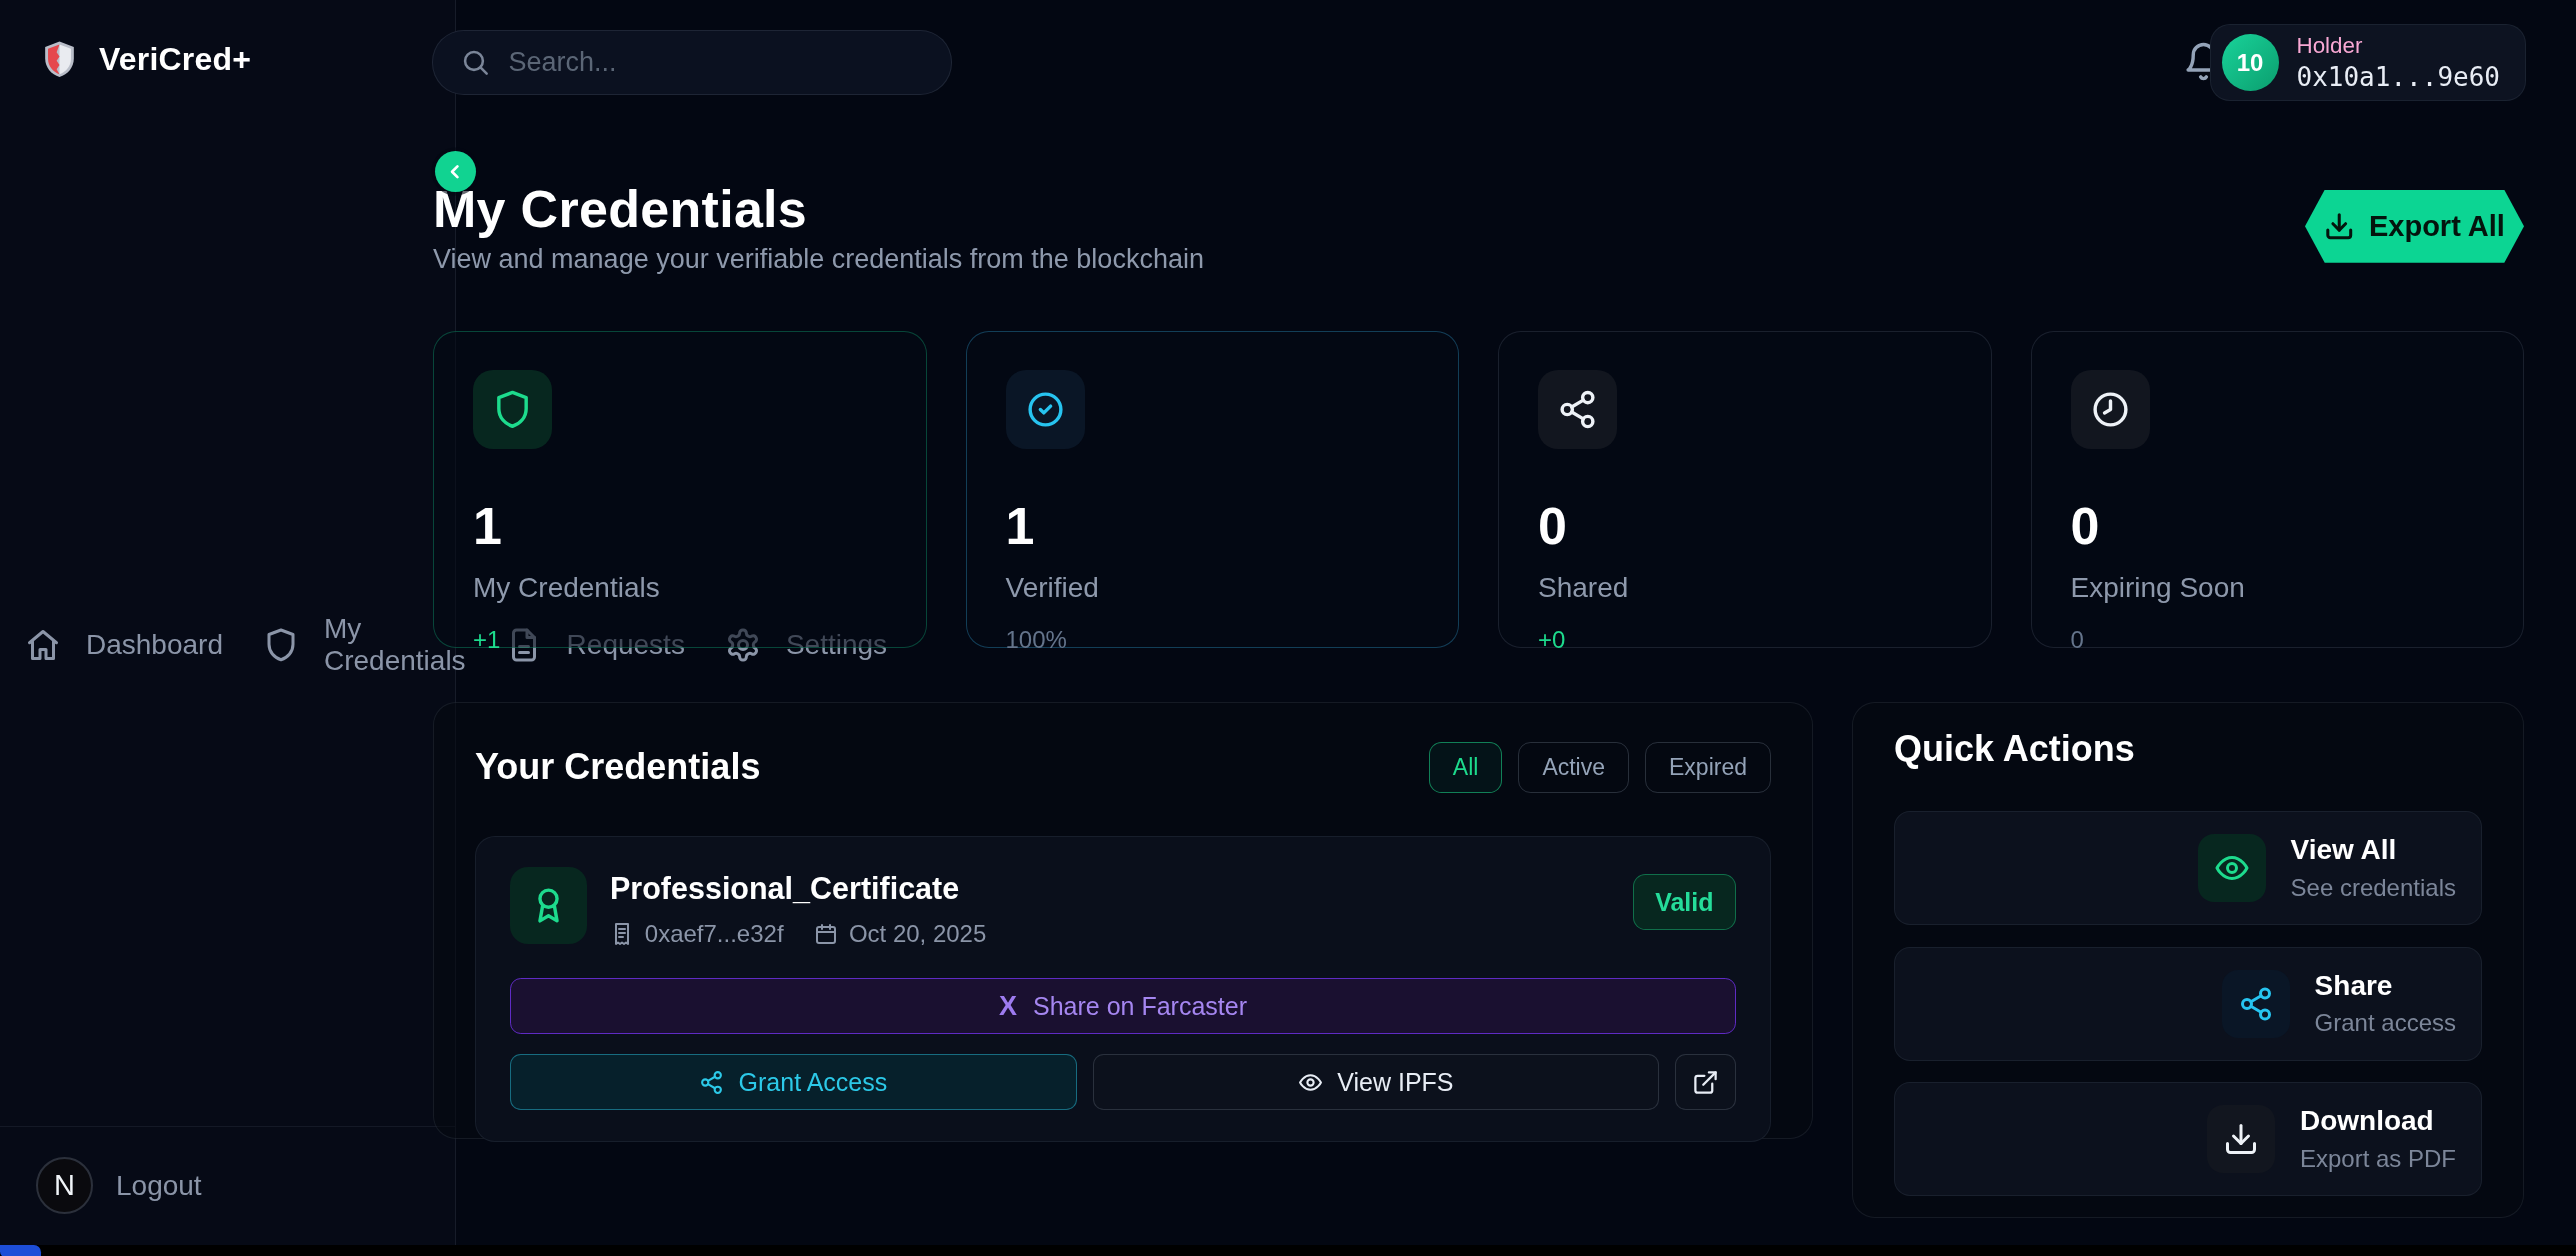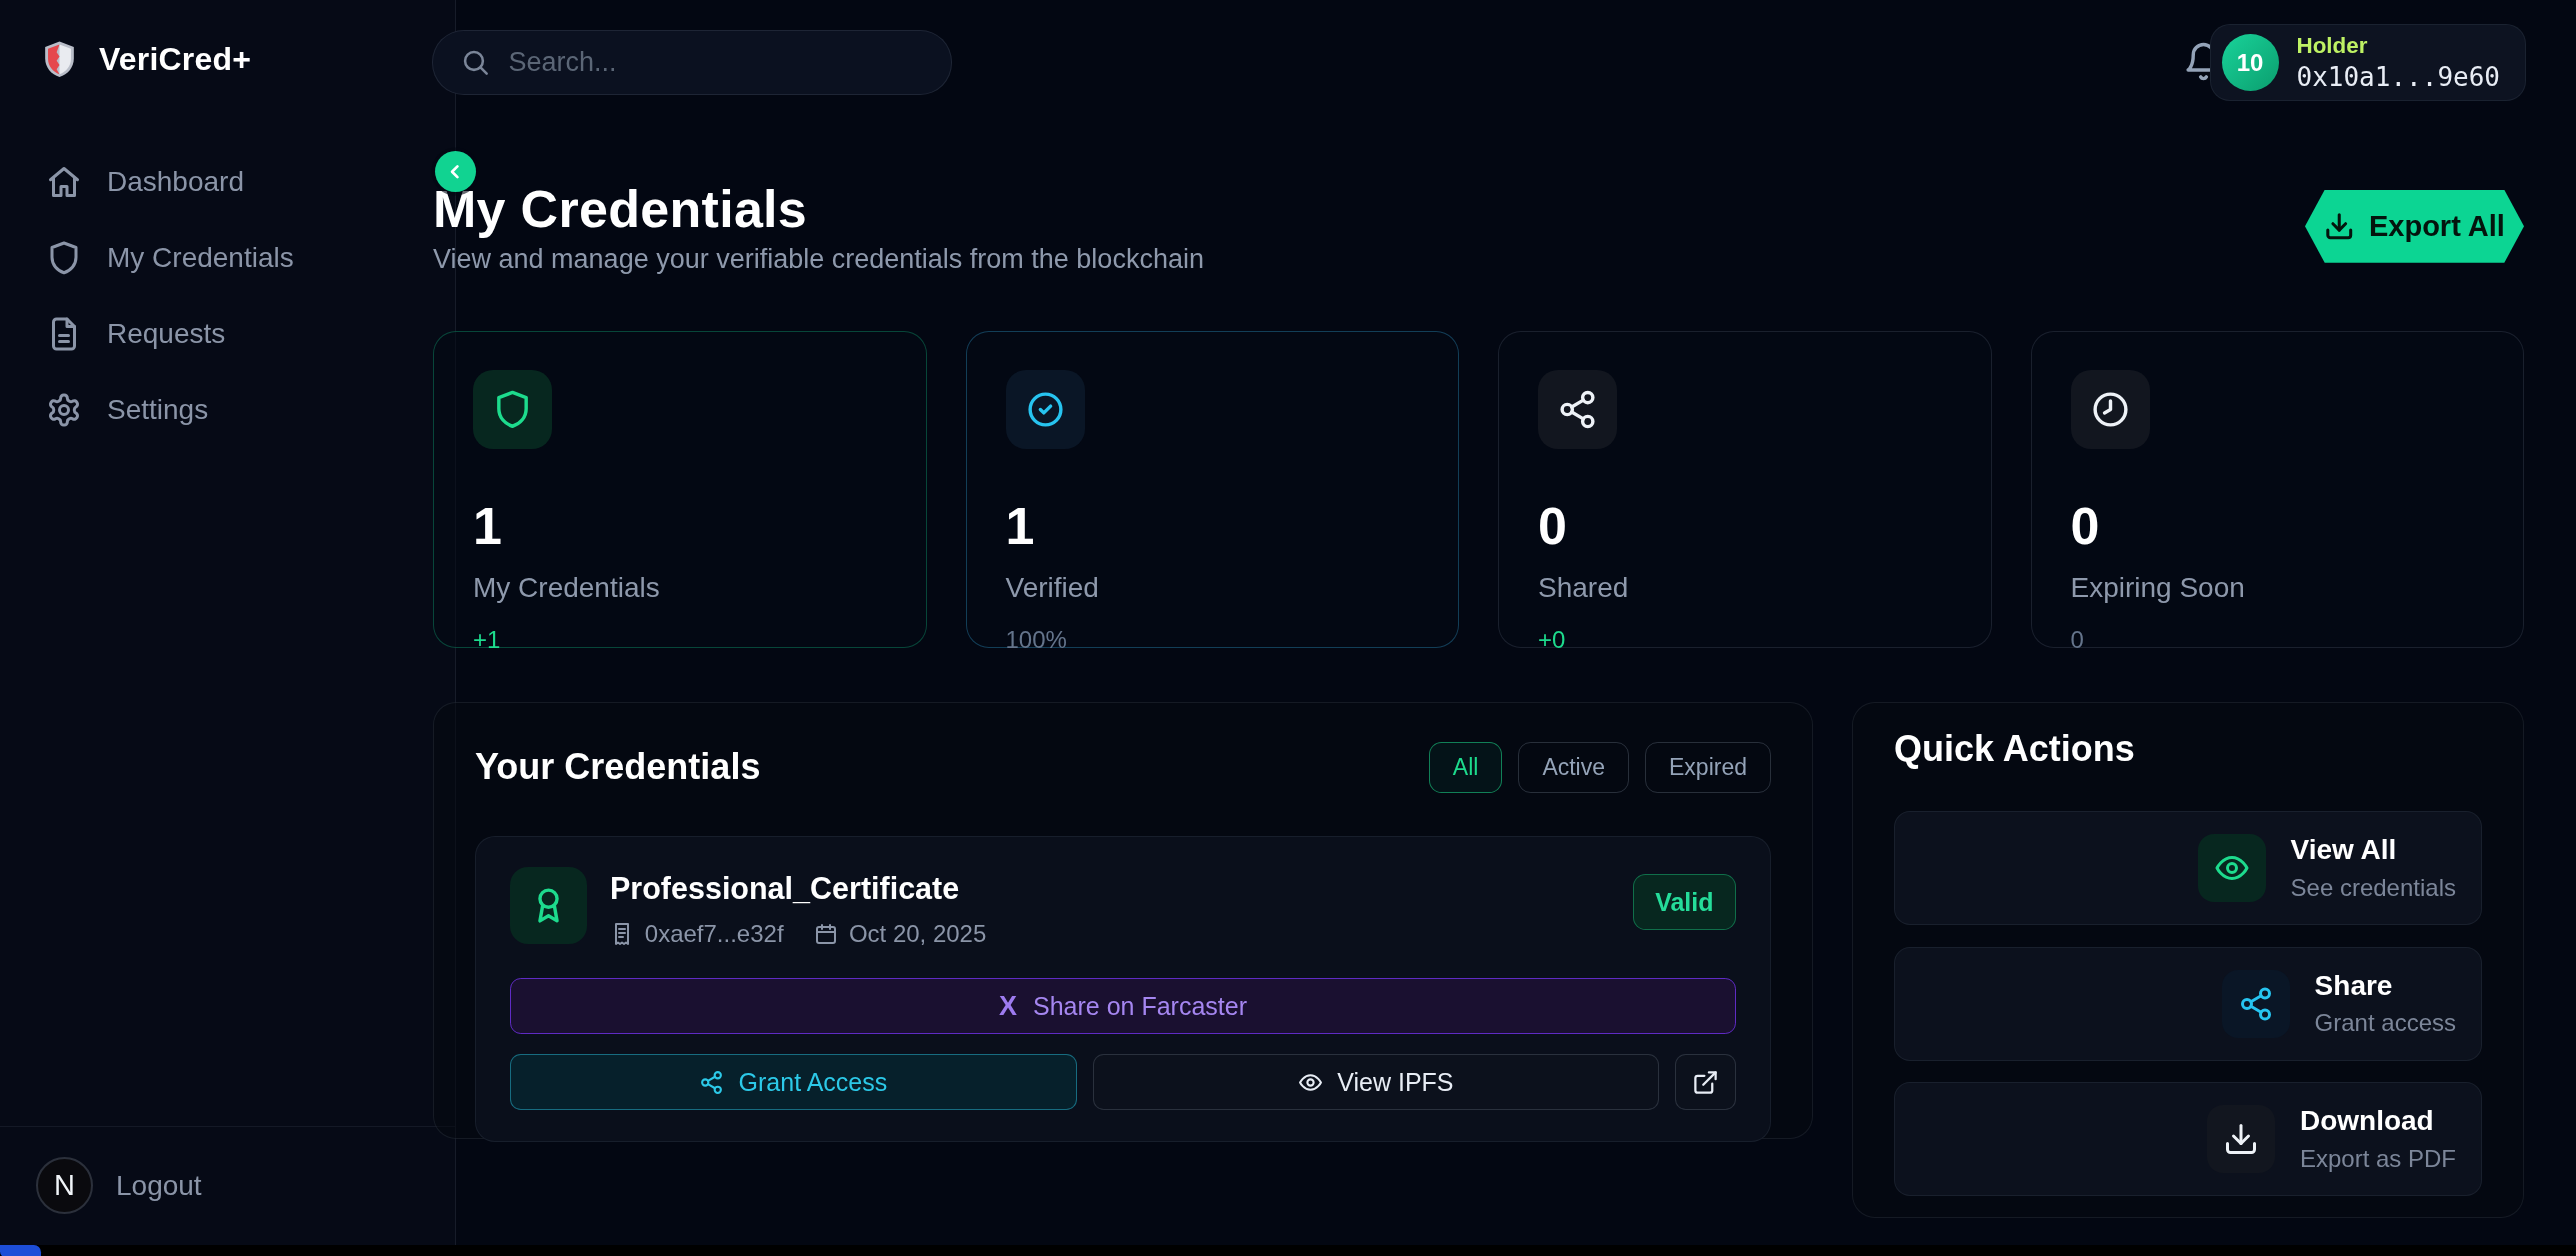--- a/index.html
+++ b/index.html
@@ -10,21 +10,21 @@
   
   .bottom-strip { position:absolute; left:0; right:0; bottom:0; height:12.5px; background:#000; }
   .bottom-strip .blue-chip { position:absolute; left:0; top:0; width:41px; height:12.5px; background:#1d4ed8; border-radius:0 7.2px 0 5.4px; }
 
   
   .sidebar { position:absolute; left:0; top:0; bottom:12.5px; width:456px; background:#060a16;
              border-right:0.9px solid rgba(148,163,184,0.12); display:flex; flex-direction:column; }
   .logo-row { display:flex; align-items:center; gap:18px; padding:38px 36px 27px 38px; }
   .logo-row svg { width:43px; height:43px; }
   .app-name { font-size:32px; font-weight:800; color:#fff; letter-spacing:0.2px; }
-  .nav { flex:1; padding:56px 36px 0 46px; display:flex; flex-direction:column; gap:40px; }
+  .nav { flex:1; padding:56px 36px 0 25px; display:flex; flex-direction:row; gap:40px; }
   .nav-item { display:flex; align-items:center; gap:25px; color:#8b95a8; font-size:28px; cursor:pointer; }
   .nav-item svg { width:36px; height:36px; flex:0 0 auto; }
   .sidebar-footer { border-top:0.9px solid rgba(148,163,184,0.10); padding:30.5px 36px; display:flex; align-items:center; gap:23px; }
   .logout-avatar { width:57px; height:57px; border-radius:50%; background:#0a0a0e; border:2.7px solid #2b303b;
                    display:flex; align-items:center; justify-content:center; font-size:29px; color:#f1f5f9; font-weight:400; }
   .logout-label { color:#8b95a8; font-size:28px; }
   .collapse-btn { position:absolute; top:151px; right:-20.6px; width:41px; height:41px; border-radius:50%;
                   background:#11d391; display:flex; align-items:center; justify-content:center; cursor:pointer; z-index:6;
                   box-shadow:0 0 0 3.6px rgba(3,7,18,0.6); }
   .collapse-btn svg { width:21.5px; height:21.5px; }
@@ -38,21 +38,21 @@
                       font-family:"Liberation Sans", sans-serif; }
   .search-box input::placeholder { color:#5b6676; }
   .bell-wrap { position:absolute; right:348px; top:41px; width:45px; height:45px; cursor:pointer; }
   .bell-wrap svg { width:41px; height:41px; color:#94a3b8; }
   .bell-dot { position:absolute; right:-3.6px; top:-3.6px; width:16px; height:16px; border-radius:50%; background:#22c55e; }
   .user-chip { position:absolute; right:50px; top:24px; height:77px; background:#0d1321; border:0.9px solid rgba(148,163,184,0.10);
                border-radius:20px; display:flex; align-items:center; gap:18px; padding:0 25px 0 10.8px; cursor:pointer; }
   .chip-avatar { width:57px; height:57px; border-radius:50%; background:linear-gradient(135deg,#19d39a,#0b9e6e);
                  display:flex; align-items:center; justify-content:center; color:#fff; font-size:24px; font-weight:700; }
   .chip-texts { display:flex; flex-direction:column; gap:3.6px; }
-  .chip-role { color:#bef264; font-size:22.4px;font-weight:bold; }
+  .chip-role { color:#f9a8d4; font-size:22.4px; }
   .chip-address { color:#e8edf5; font-size:26px; font-family:"DejaVu Sans Mono", monospace; }
 
   
   .main { position:absolute; left:381px; top:125px; right:0; bottom:12.5px; padding:0 52px; }
   .title-row { display:flex; justify-content:space-between; align-items:flex-start; margin-top:54px; }
   .page-title { font-size:52px; font-weight:800; color:#fff; letter-spacing:0.3px; }
   .page-subtitle { margin-top:5px; font-size:27px; color:#8e99ac; }
   .export-btn { margin-top:10.8px; width:219px; height:73px; background:#0cd593; border:none; cursor:pointer;
                 clip-path:polygon(9% 0, 91% 0, 100% 50%, 91% 100%, 9% 100%, 0 50%);
                 display:flex; align-items:center; justify-content:center; gap:14.3px;

